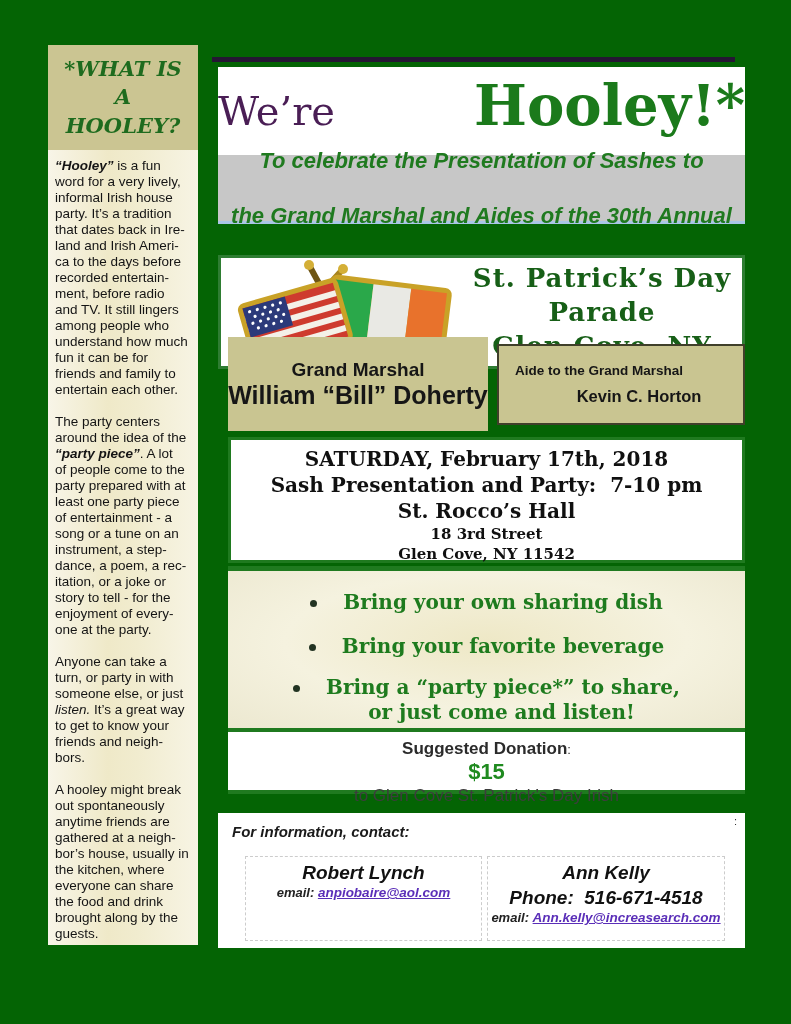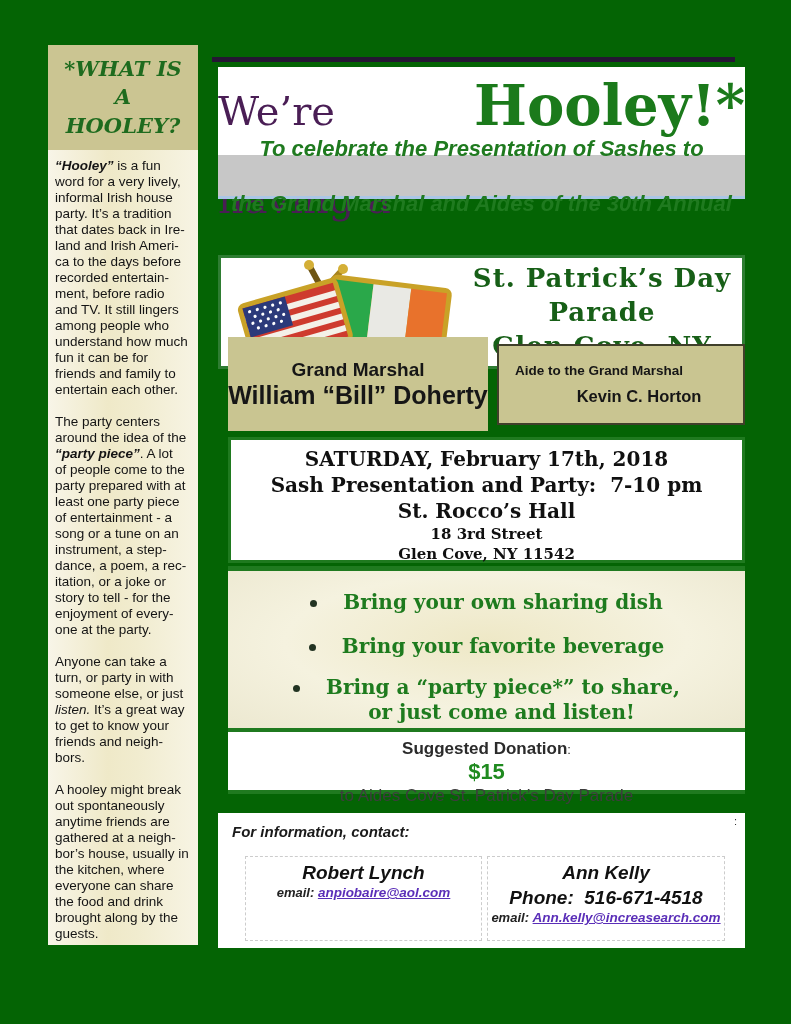--- a/index.html
+++ b/index.html
@@ -21,21 +21,21 @@
   .it{font-style:italic;}
 
   
   #purple-bar{left:212px;top:57px;width:523px;height:5px;background:#251733;}
   #title-box{left:218px;top:67px;width:527px;height:88px;background:#FFFFFF;
     display:flex;align-items:baseline;justify-content:center;}
   #title-box .pre{font-family:"DejaVu Serif","Liberation Serif",serif;color:#4A1E55;
     font-size:40px;line-height:88px;}
   #title-box .hoo{font-family:"DejaVu Serif","Liberation Serif",serif;color:#1B7A1B;
     font-size:56px;font-weight:bold;margin-left:10px;}
-  #banner{left:218px;top:155px;width:527px;height:44px;background:#C7C7C7;
+  #banner{left:218px;top:155px;width:527px;height:69px;background:#C7C7C7;
     border-bottom:3px solid #AAC6E6;display:flex;flex-direction:column;justify-content:center;
     text-align:center;color:#1F7A1F;font-weight:bold;font-style:italic;font-size:22px;line-height:27px;gap:28px;}
   #flag-box{left:218px;top:216px;width:527px;height:114px;background:#FFFFFF;
     border:3px solid #2E7D32;display:flex;align-items:center;margin-top:39px;}
   #flag-art{width:235px;height:106px;flex:0 0 auto;margin-left:6px;}
   #parade-text{flex:1;text-align:center;font-family:"DejaVu Serif","Liberation Serif",serif;
     font-weight:bold;color:#175F17;font-size:26px;line-height:34px;letter-spacing:1px;}
 
   #marshal-box{left:228px;top:337px;width:260px;height:94px;background:#C9C591;
     display:flex;flex-direction:column;justify-content:center;text-align:center;color:#161616;}
@@ -233,21 +233,21 @@
     </div>
     <div class="bullet-row" style="margin-top:16px;">
       <span class="dot"></span><span>Bring a “party piece*” to share,</span>
       <span class="l2">or just come and listen!</span>
     </div>
   </div>
 
   <div class="abs" id="donation-box">
     <div><span class="lbl">Suggested Donation</span><span class="colon">:</span></div>
     <div class="amt">$15</div>
-    <div class="rcp">to Aides Cove St. Patrick’s Day Parade</div>
+    <div class="rcp">to Glen Cove St. Patrick’s Day Irish</div>
   </div>
 
   <div class="abs" id="contact-box">
     <span class="stray">:</span>
     <div class="head">For information, contact:</div>
 
     <div class="person p0">
       <div class="nm">Robert Lynch</div>
       <div class="em">
         <span>email:</span>

